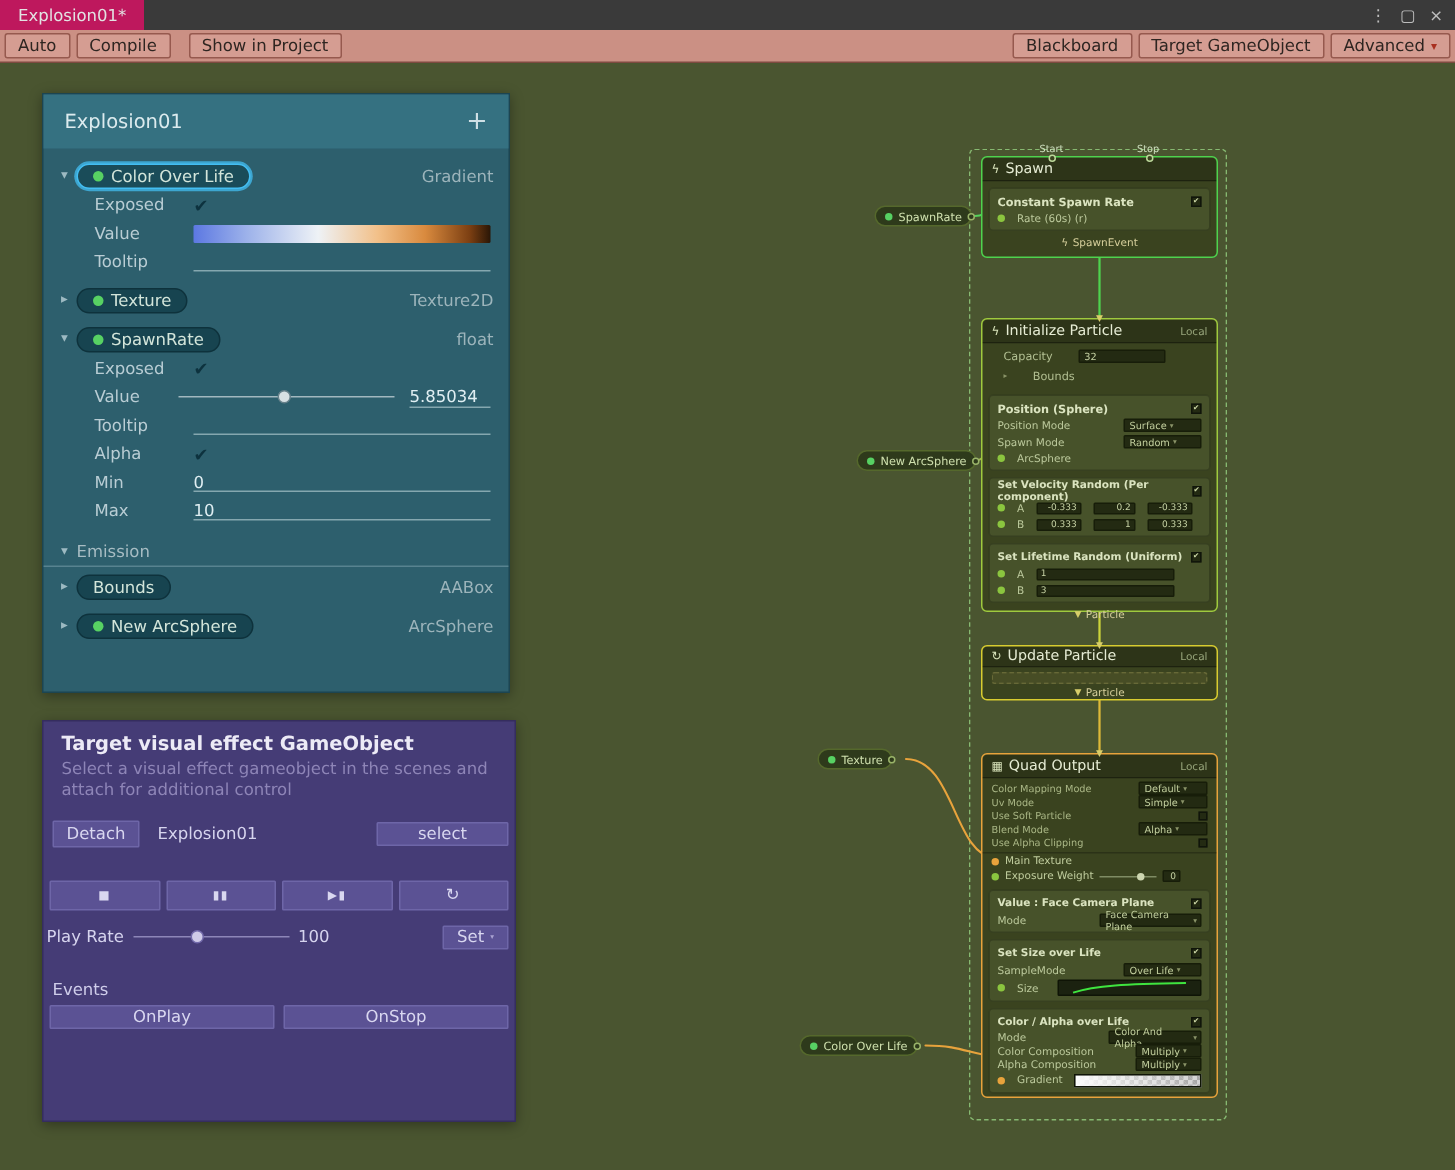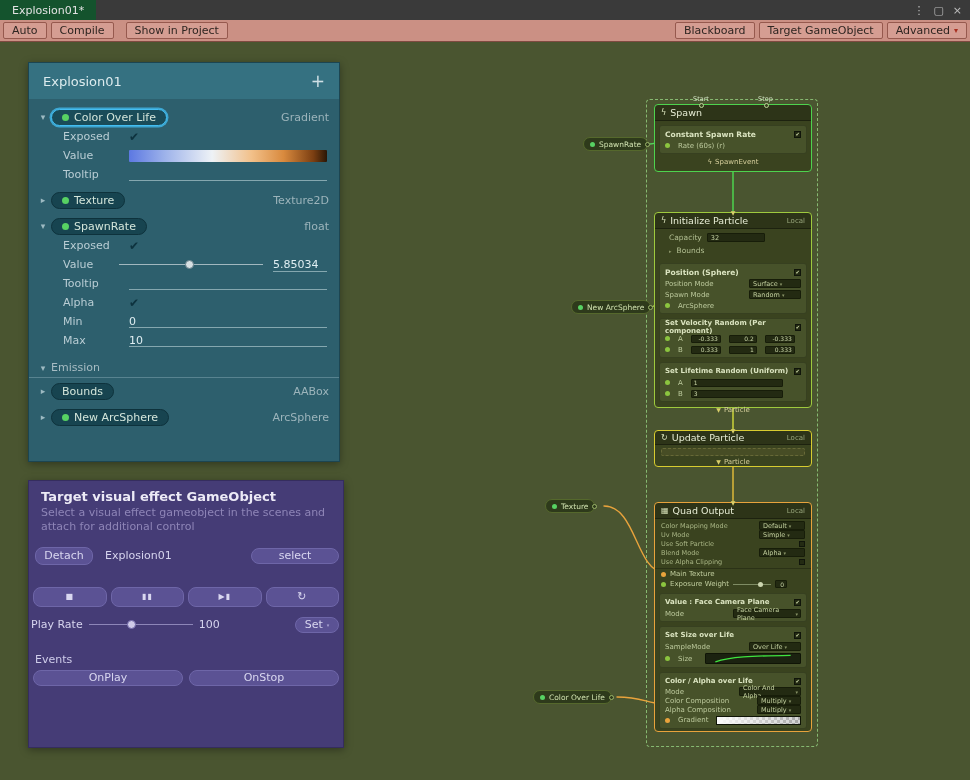--- a/index.html
+++ b/index.html
@@ -2,21 +2,21 @@
 <html><head>
 <meta charset="utf-8">
 <style>
 *{margin:0;padding:0;box-sizing:border-box}
 html,body{width:970px;height:780px;overflow:hidden;background:#3a3a3a;
   font-family:"DejaVu Sans","Liberation Sans",sans-serif}
 .stage{position:relative;width:970px;height:780px;background:#4a5530}
 
 
 .titlebar{position:absolute;top:0;left:0;right:0;height:20px;background:#3a3a3a;display:flex;align-items:center;z-index:20}
-.tab{height:20px;padding:4px 12px;background:#14532d;color:#e2e2e2;font-size:11px;display:flex;align-items:center}
+.tab{height:20px;padding:4px 12px;background:#be185d;color:#e2e2e2;font-size:11px;display:flex;align-items:center}
 .winicons{margin-left:auto;display:flex;gap:9px;color:#bdbdbd;font-size:11px;padding-right:8px}
 .winicons span{cursor:pointer}
 
 
 .toolbar{position:absolute;top:20px;left:0;right:0;height:22px;background:#cb9084;border-bottom:1px solid #7e4a40;display:flex;align-items:center;gap:4px;padding:0 3px;z-index:20}
 .tbtn{background:#d59d92;border:1px solid #96594e;border-radius:2px;color:#2e2521;font-size:11px;padding:0 8px;height:17px;display:flex;align-items:center;gap:4px;cursor:pointer;white-space:nowrap}
 .tb-gap{width:4px}
 .tb-spacer{flex:1}
 .red-arrow{color:#a92f1f;font-size:8px}
 
@@ -41,42 +41,42 @@
 .slider .track{position:absolute;left:0;right:0;top:5px;height:1px;background:#a2b8bf}
 .slider .knob{position:absolute;top:1px;width:9px;height:9px;border-radius:50%;background:#d7e0e3;border:1px solid #66808a}
 .valfield{width:54px;border-bottom:1px solid rgba(205,225,230,.55);color:#dfeef2;flex:none}
 .cat{display:flex;align-items:center;height:20px;padding:0 10px 0 6px;color:#a7bcc3;border-bottom:1px solid rgba(170,200,210,.35);margin:8px 0 3px}
 .gap6{height:6px}
 
 
 .tp{position:absolute;left:28px;top:480px;width:316px;height:268px;background:#453c76;border:1px solid #352d5e;box-shadow:0 2px 8px rgba(0,0,0,.35);color:#d6d4ee;z-index:10}
 .tp-title{font-size:13px;font-weight:bold;color:#eceaf6;padding:8px 12px 2px}
 .tp-sub{font-size:11px;color:#8e85b7;padding:0 12px;line-height:1.3}
-.pbtn{background:#5b5294;border:1px solid #6e66a8;border-radius:8px;color:#d9d7f0;font-size:11px;display:flex;align-items:center;justify-content:center;cursor:pointer}
+.pbtn{background:#5b5294;border:1px solid #6e66a8;border-radius:1px;color:#d9d7f0;font-size:11px;display:flex;align-items:center;justify-content:center;cursor:pointer}
 .tp-detachrow{display:flex;align-items:center;gap:8px;padding:0 4px 0 6px;margin-top:12px}
 .tp-name{flex:1;font-size:11px;color:#d6d4ee;padding-left:4px}
 .tp-playrow{display:flex;gap:4px;padding:0 4px;margin-top:22px}
 .tp-playrow .pbtn{flex:1;height:20px;font-size:8px;letter-spacing:1px}
 .tp-raterow{display:flex;align-items:center;gap:6px;padding:0 4px 0 2px;margin-top:10px;font-size:11px}
 .tp-slider{position:relative;width:104px;height:11px}
 .tp-slider .track{position:absolute;left:0;right:0;top:5px;height:1px;background:#8d86b8}
 .tp-slider .knob{position:absolute;top:1px;width:9px;height:9px;border-radius:50%;background:#cfcbe8;border:1px solid #736bab}
 .tp-events{padding:0 6px;margin-top:20px;font-size:11px;color:#cfcdea}
 .tp-eventbtns{display:flex;gap:6px;padding:0 4px;margin-top:4px}
 .tp-eventbtns .pbtn{flex:1;height:16px}
 
 
 .edges{position:absolute;left:0;top:0;width:970px;height:780px;z-index:2;pointer-events:none}
 .sysborder{position:absolute;left:646px;top:99px;width:172px;height:648px;border:1px dashed rgba(150,210,130,.8);border-radius:4px;z-index:1}
 .node{position:absolute;background:#3a431f;border-radius:4px;color:#cdd8b0;z-index:3}
 .nh{display:flex;align-items:center;gap:4px;padding:0 6px;height:16px;font-size:9.5px;color:#e6ecd4;background:rgba(0,0,0,.22);border-radius:4px 4px 0 0;border-bottom:1px solid rgba(0,0,0,.35)}
 .nh .nicon{font-size:8px;color:#d8e2ba}
 .nh .space{margin-left:auto;font-size:7px;color:#98a67c}
 .nset{padding:2px 6px 2px 14px}
-.srow{display:flex;align-items:center;height:13px;gap:5px;font-size:7.5px;color:#b2bf92}
+.srow{display:flex;align-items:center;height:13px;gap:17px;font-size:7.5px;color:#b2bf92}
 .field{background:#232a12;border:1px solid #171d09;border-radius:1px;color:#c6d2a4;font-size:6.5px;padding:0 3px;height:9px;display:flex;align-items:center}
 .dd{background:#232a12;border:1px solid #171d09;border-radius:1px;color:#c2cf9e;font-size:6.5px;padding:0 2px 0 3px;height:9px;display:flex;align-items:center;gap:2px;margin-left:auto}
 .da{color:#8a9468;font-size:5px}
 .blk{background:#47522a;border-radius:3px;margin:4px 4px 0;padding:2px 5px;border:1px solid rgba(0,0,0,.22)}
 .bh{display:flex;align-items:center;font-size:7.5px;font-weight:bold;color:#dbe4c0;height:12px}
 .bchk{margin-left:auto;width:7px;height:7px;background:#232a12;border:1px solid #10150a;display:flex;align-items:center;justify-content:center;font-size:5px;color:#cdd8a8;line-height:1}
 .brow{display:flex;align-items:center;gap:8px;height:11px;font-size:7px;color:#bcc99c}
 .dot5{width:5px;height:5px;border-radius:50%;background:#8bc53f;flex:none}
 .dot5.orange{background:#e8a33c}
 .minifield{background:#232a12;border:1px solid #171d09;border-radius:1px;color:#c6d2a4;font-size:6px;height:8px;display:flex;align-items:center;padding:0 2px;justify-content:flex-end}

